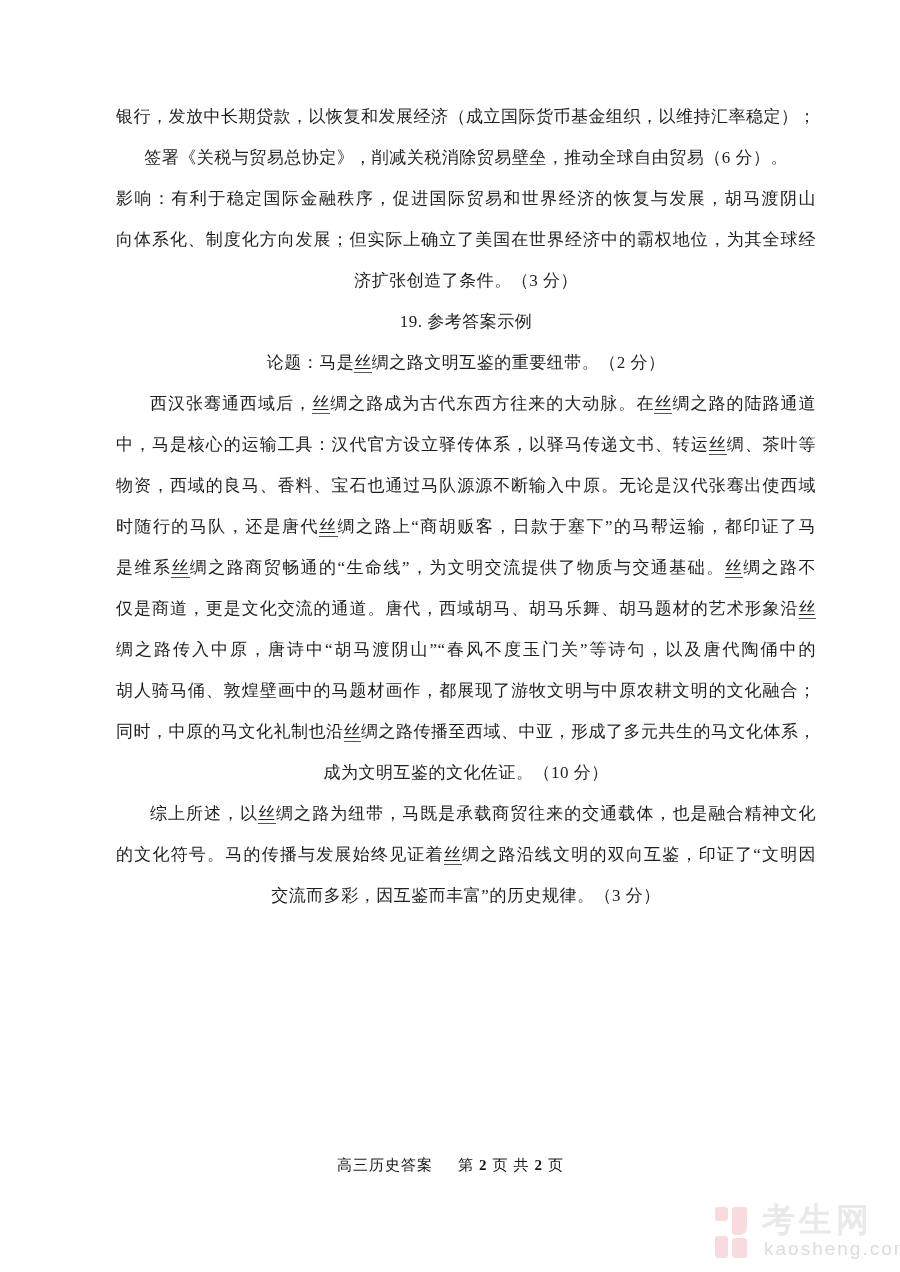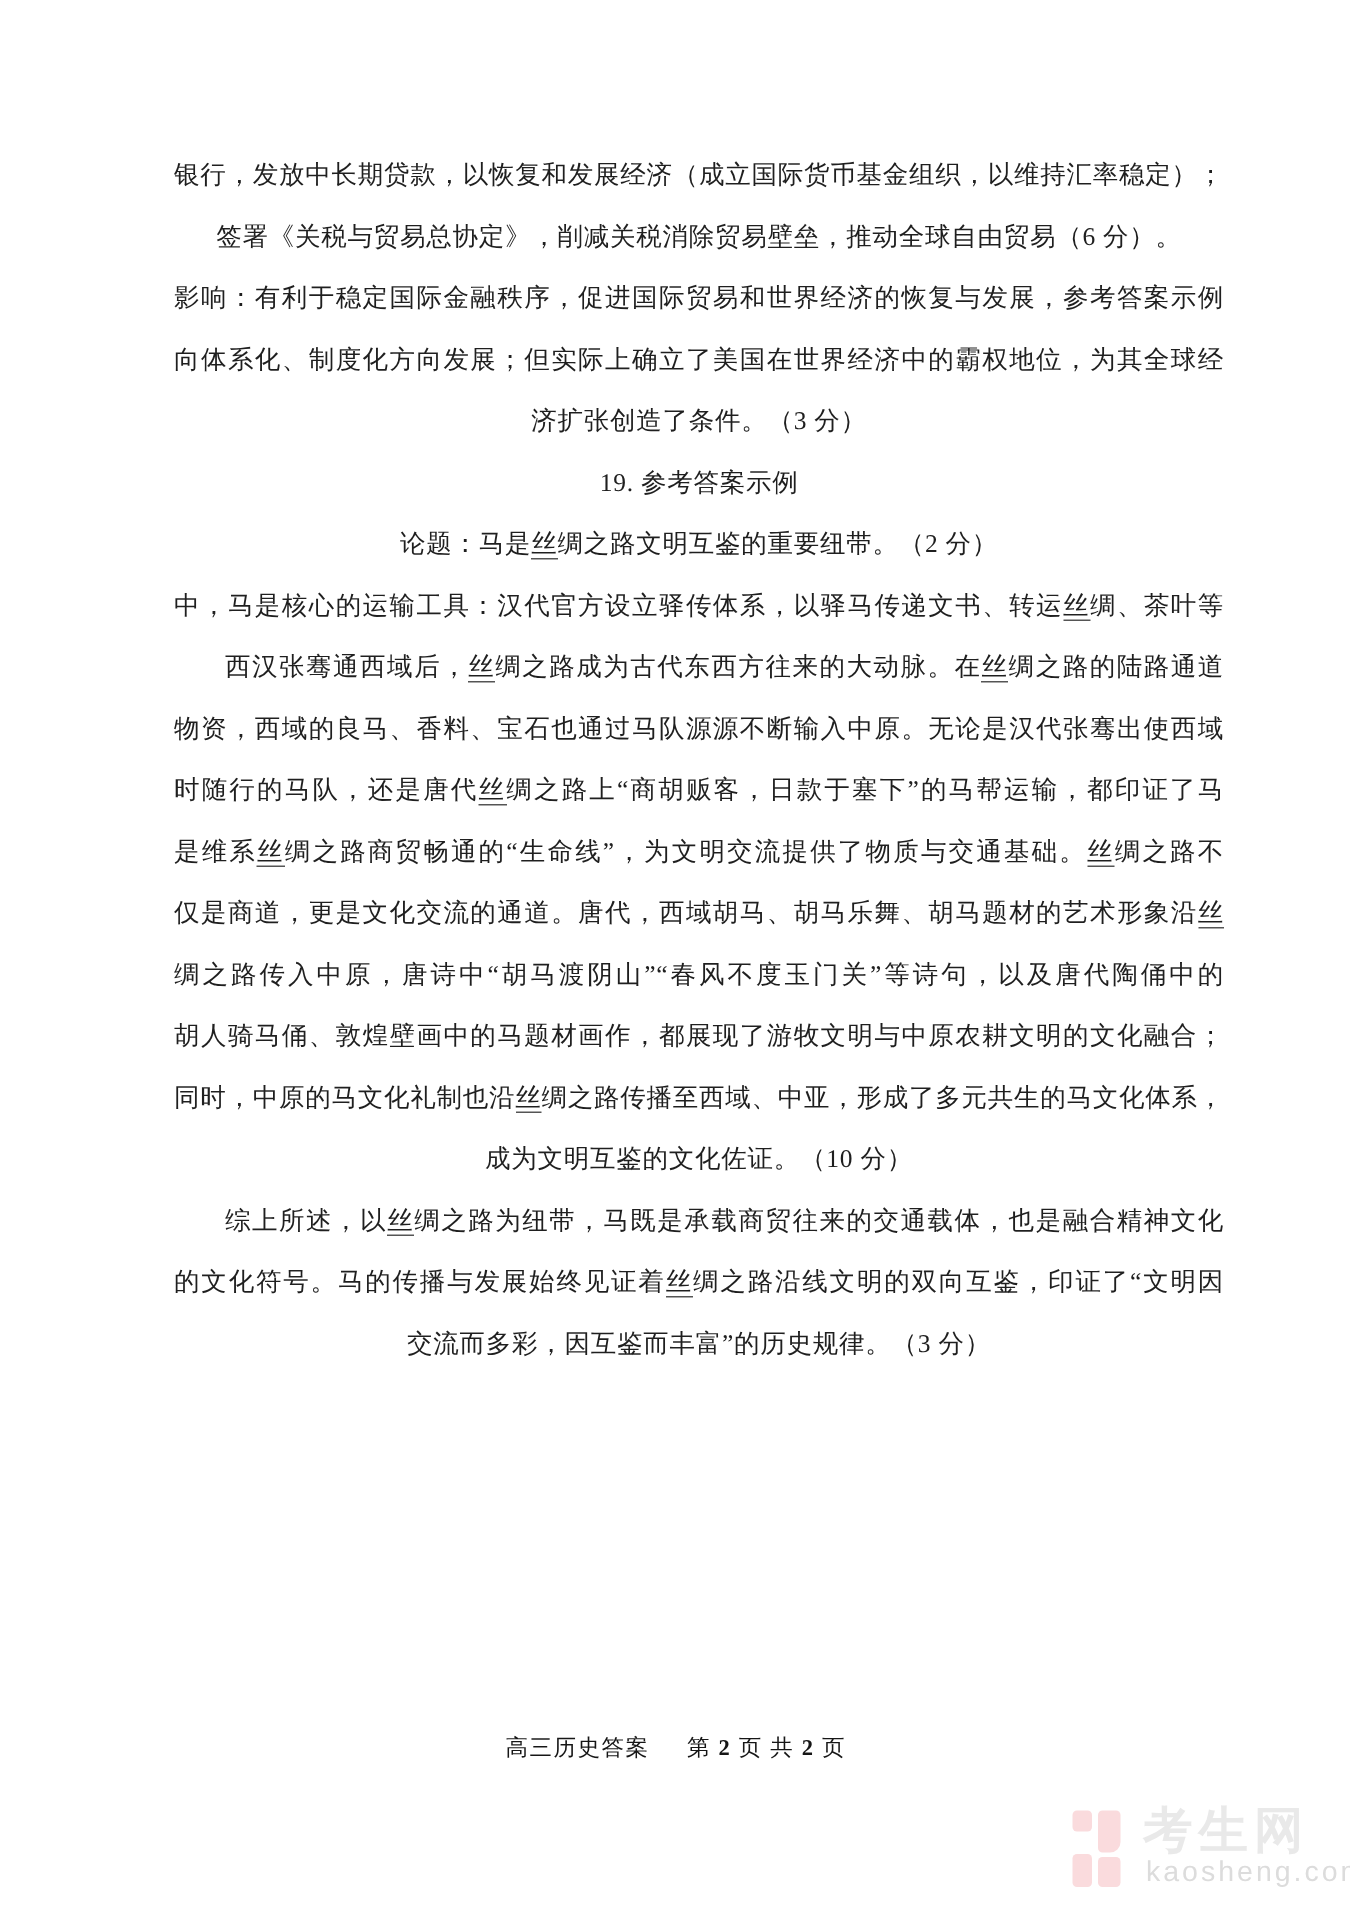--- a/index.html
+++ b/index.html
@@ -77,27 +77,27 @@
   }
 </style>
 </head>
 <body>
 
 <div class="page">
 
   <div class="doc">
       <div class="line fill">银行，发放中长期贷款，以恢复和发展经济（成立国际货币基金组织，以维持汇率稳定）；</div>
       <div class="line">签署《关税与贸易总协定》，削减关税消除贸易壁垒，推动全球自由贸易（6 分）。</div>
-      <div class="line fill">影响：有利于稳定国际金融秩序，促进国际贸易和世界经济的恢复与发展，参考答案示例</div>
+      <div class="line fill">影响：有利于稳定国际金融秩序，促进国际贸易和世界经济的恢复与发展，胡马渡阴山</div>
       <div class="line fill">向体系化、制度化方向发展；但实际上确立了美国在世界经济中的霸权地位，为其全球经</div>
       <div class="line">济扩张创造了条件。（3 分）</div>
       <div class="line">19. 参考答案示例</div>
       <div class="line">论题：马是<span class="u">丝</span>绸之路文明互鉴的重要纽带。（2 分）</div>
+      <div class="line fill indent">西汉张骞通西域后，<span class="u">丝</span>绸之路成为古代东西方往来的大动脉。在<span class="u">丝</span>绸之路的陆路通道</div>
       <div class="line fill">中，马是核心的运输工具：汉代官方设立驿传体系，以驿马传递文书、转运<span class="u">丝</span>绸、茶叶等</div>
-      <div class="line fill indent">西汉张骞通西域后，<span class="u">丝</span>绸之路成为古代东西方往来的大动脉。在<span class="u">丝</span>绸之路的陆路通道</div>
       <div class="line fill">物资，西域的良马、香料、宝石也通过马队源源不断输入中原。无论是汉代张骞出使西域</div>
       <div class="line fill">时随行的马队，还是唐代<span class="u">丝</span>绸之路上“商胡贩客，日款于塞下”的马帮运输，都印证了马</div>
       <div class="line fill">是维系<span class="u">丝</span>绸之路商贸畅通的“生命线”，为文明交流提供了物质与交通基础。<span class="u">丝</span>绸之路不</div>
       <div class="line fill">仅是商道，更是文化交流的通道。唐代，西域胡马、胡马乐舞、胡马题材的艺术形象沿<span class="u">丝</span></div>
       <div class="line fill">绸之路传入中原，唐诗中“胡马渡阴山”“春风不度玉门关”等诗句，以及唐代陶俑中的</div>
       <div class="line fill">胡人骑马俑、敦煌壁画中的马题材画作，都展现了游牧文明与中原农耕文明的文化融合；</div>
       <div class="line fill">同时，中原的马文化礼制也沿<span class="u">丝</span>绸之路传播至西域、中亚，形成了多元共生的马文化体系，</div>
       <div class="line">成为文明互鉴的文化佐证。（10 分）</div>
       <div class="line fill indent">综上所述，以<span class="u">丝</span>绸之路为纽带，马既是承载商贸往来的交通载体，也是融合精神文化</div>
       <div class="line fill">的文化符号。马的传播与发展始终见证着<span class="u">丝</span>绸之路沿线文明的双向互鉴，印证了“文明因</div>

